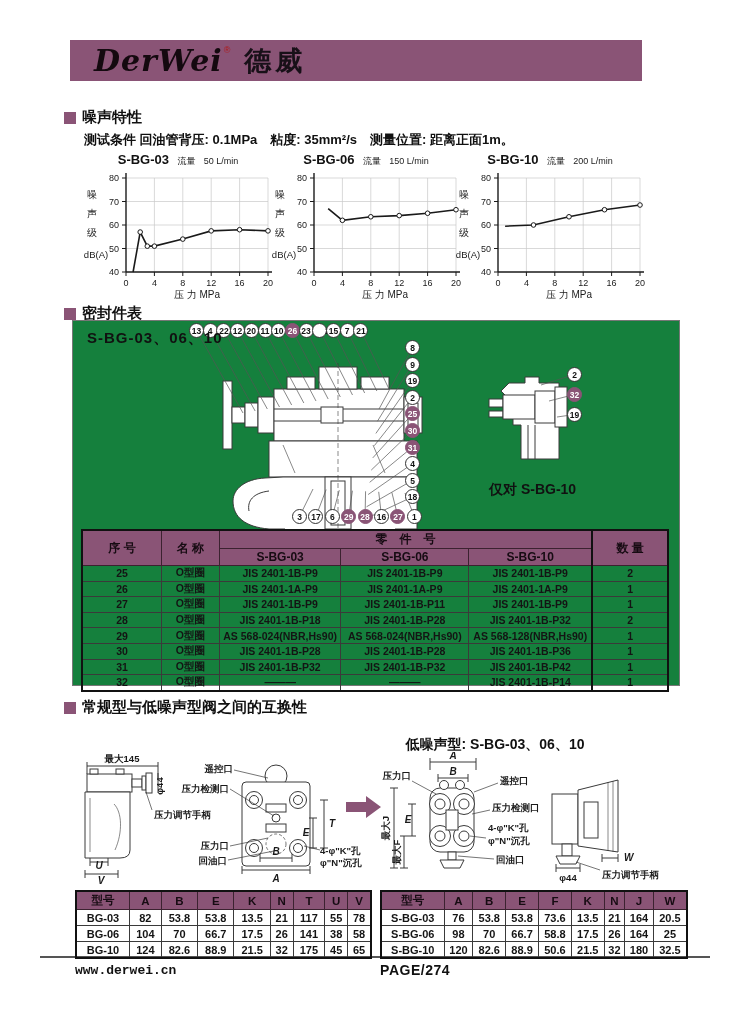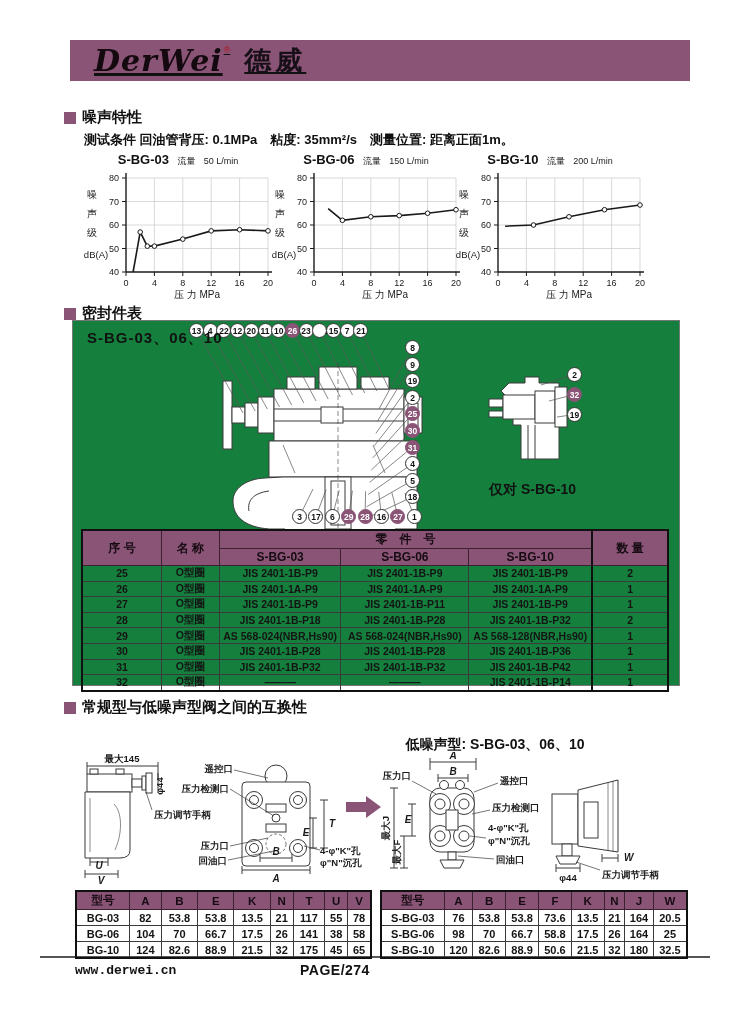--- a/index.html
+++ b/index.html
@@ -1,19 +1,19 @@
 <!DOCTYPE html>
 <html style="--accent: #8a5476;"><head>
 <meta charset="utf-8">
 <style>
   html,body{margin:0;padding:0;background:#fff;}
   .page{position:relative;width:750px;height:1018px;background:#fff;overflow:hidden;
         font-family:"Liberation Sans","DejaVu Sans",sans-serif;color:#111;}
   
-  .logo-bar{position:absolute;left:70px;top:40px;width:620px;height:41px;display:flex;align-items:center;text-decoration:underline;}
+  .logo-bar{position:absolute;left:70px;top:40px;width:572px;height:41px;display:flex;align-items:center;}
   .logo-latin{font-family:"DejaVu Serif","Liberation Serif",serif;font-style:italic;font-weight:700;
               font-size:30px;color:#14090f;margin-left:24px;letter-spacing:1px;}
   .logo-reg{font-size:9px;color:#b01818;vertical-align:top;position:relative;top:-11px;margin-left:1px;}
   .logo-cjk{font-size:27px;font-weight:600;color:#181018;margin-left:14px;letter-spacing:4px;}
   
   .sec-title{position:absolute;display:flex;align-items:center;font-weight:700;font-size:15px;color:#101010;}
   .sec-square{width:12px;height:12px;margin-right:6px;display:inline-block;}
   .cond{position:absolute;left:84px;top:131px;font-size:13px;font-weight:700;color:#101010;text-align:right;}
   
   .chart{position:absolute;top:152px;width:196px;}
@@ -42,21 +42,21 @@
   .dim-table th{background:var(--accent);color:#160b12;border:1px solid #3c2230;font-weight:700;height:17px;padding:0 2px;font-size:11.5px;}
   .dim-table td{border:1px solid #3a3a3a;text-align:center;font-weight:600;height:15px;padding:0 1px;color:#141414;}
   
   .intro{position:absolute;left:84px;top:720px;font-size:12px;font-weight:600;color:#141414;}
   .sub-head{position:absolute;top:736px;font-size:14px;font-weight:700;text-align:center;}
   .tech svg text, svg.tech text{font-family:"Liberation Sans","DejaVu Sans",sans-serif;}
   .arrow-right{position:absolute;left:346px;top:795px;width:36px;height:24px;z-index:3;}
   
   .foot-line{position:absolute;left:40px;top:956px;width:670px;height:2px;background:#555;}
   .foot-web{position:absolute;left:75px;top:963px;font-family:"Liberation Mono","DejaVu Sans Mono",monospace;font-weight:700;font-size:13px;}
-  .foot-page{position:absolute;left:300px;top:962px;width:150px;text-align:left;font-size:14px;font-weight:700;letter-spacing:0.5px;}
+  .foot-page{position:absolute;left:300px;top:962px;width:150px;text-align:right;font-size:14px;font-weight:700;letter-spacing:0.5px;}
   .svglabel{font-size:9.5px;fill:#1a1a1a;font-weight:600;}
   .svgdim{font-size:10px;fill:#1a1a1a;font-style:italic;font-weight:600;}
 </style>
 </head>
 <body>
 
 <div class="page">
 
   <div class="logo-bar" style="background: rgb(138, 84, 118);">
     <span class="logo-latin">DerWei</span>

